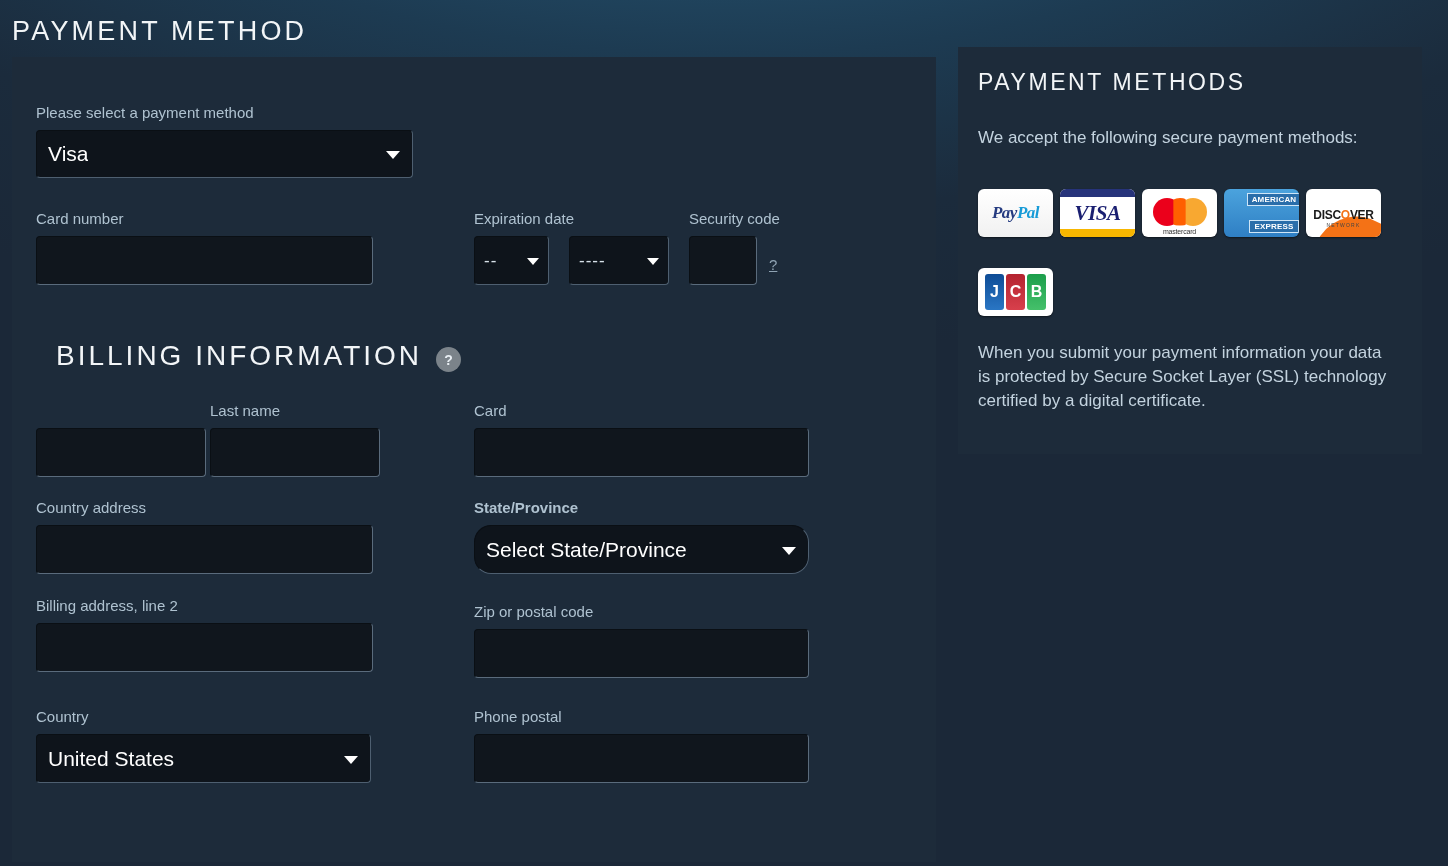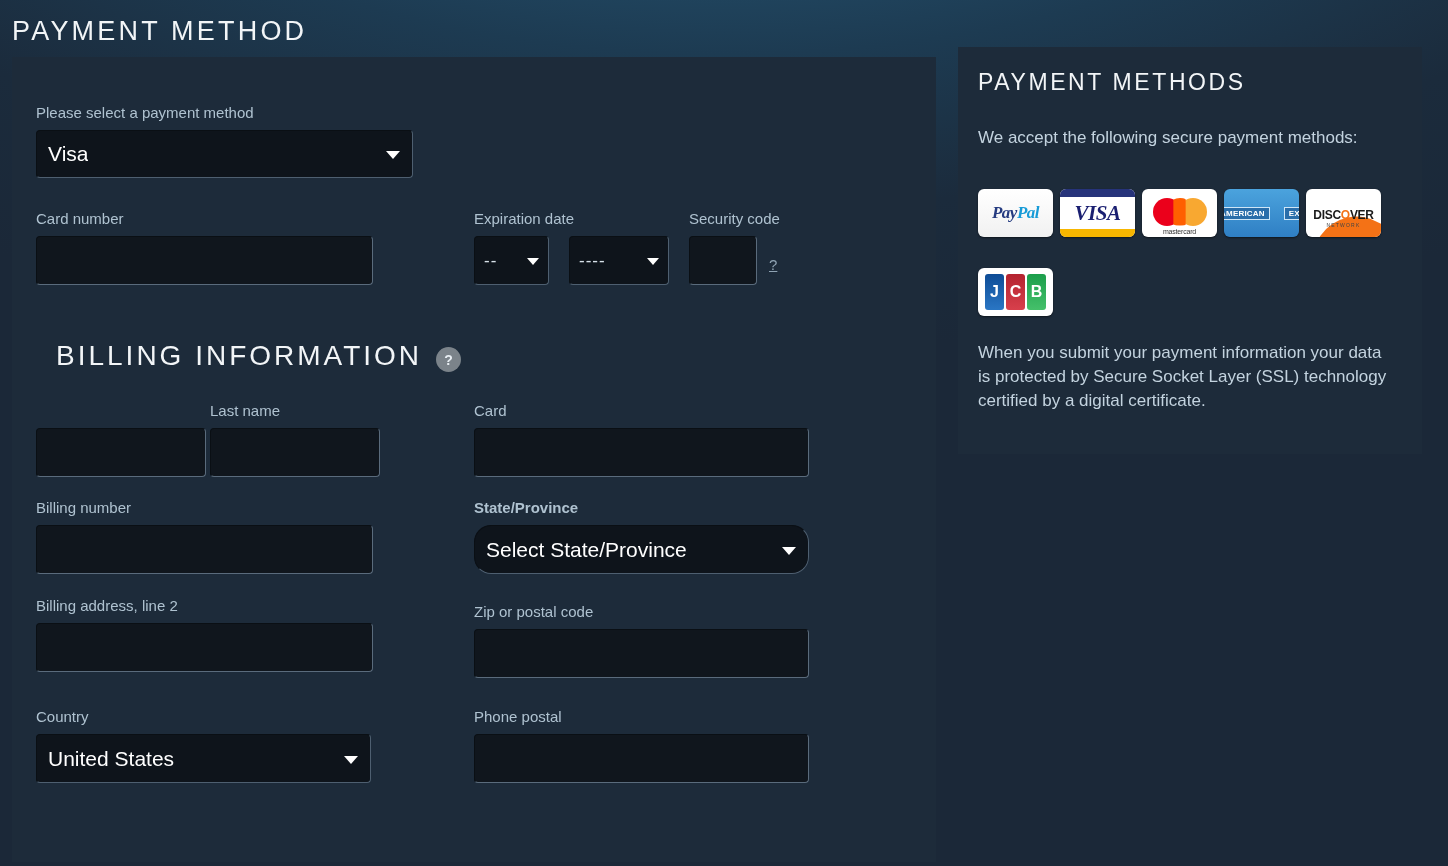--- a/index.html
+++ b/index.html
@@ -294,21 +294,21 @@
   .mc-circles .c2 { right: 0; background: #f79e1b; opacity: .9; }
   .mc-circles .c3 {
     left: 13px; background: #ff5f00; width: 28px;
     clip-path: inset(0 28% 0 28%);
   }
   .mc-word {
     font-size: 7px; color: #333; margin-top: 2px; letter-spacing: -0.2px;
   }
 
   
-  .lg-amex { background: linear-gradient(#4ba3dd, #2f7fc4); flex-direction: row; gap: 14px; padding-left: 25px; }
+  .lg-amex { background: linear-gradient(#4ba3dd, #2f7fc4); flex-direction: column; gap: 14px; padding-left: 25px; }
   .amex-line {
     background: #2a6eaa;
     color: #ffffff;
     font-size: 8px;
     font-weight: bold;
     letter-spacing: 0.2px;
     padding: 1px 4px;
     border: 1px solid #cfe6f7;
     line-height: 9px;
   }
@@ -380,21 +380,21 @@
         <span class="bh-text">BILLING INFORMATION</span>
         <span class="help-badge">?</span>
       </div>
 
       <div class="label fn-label">First name</div>
       <input class="field-input fn-input" type="text" value="" style="">
 
       <div class="label ln-label">Last name</div>
       <input class="field-input ln-input" type="text" value="" style="">
 
-      <div class="label ba-label">Billing number</div>
+      <div class="label ba-label">Country address</div>
       <input class="field-input ba-input" type="text" value="" style="">
 
       <div class="label ba2-label">Billing address, line 2</div>
       <input class="field-input ba2-input" type="text" value="" style="">
 
       <div class="label co-label">Country</div>
       <div class="field-select co-select">
         <span class="sel-value">United States</span>
         <span class="caret"></span>
       </div>

